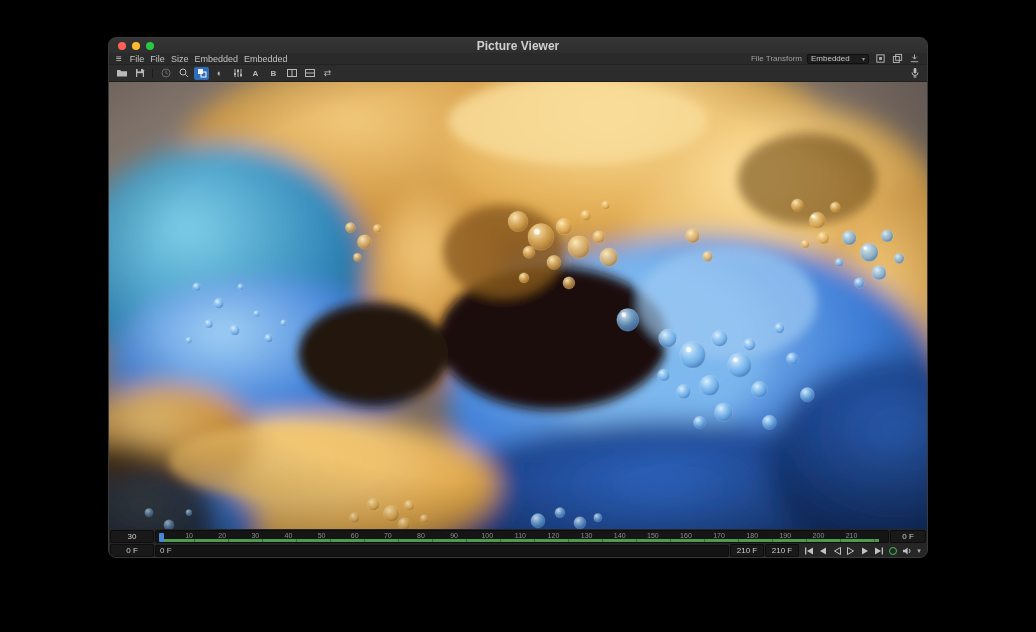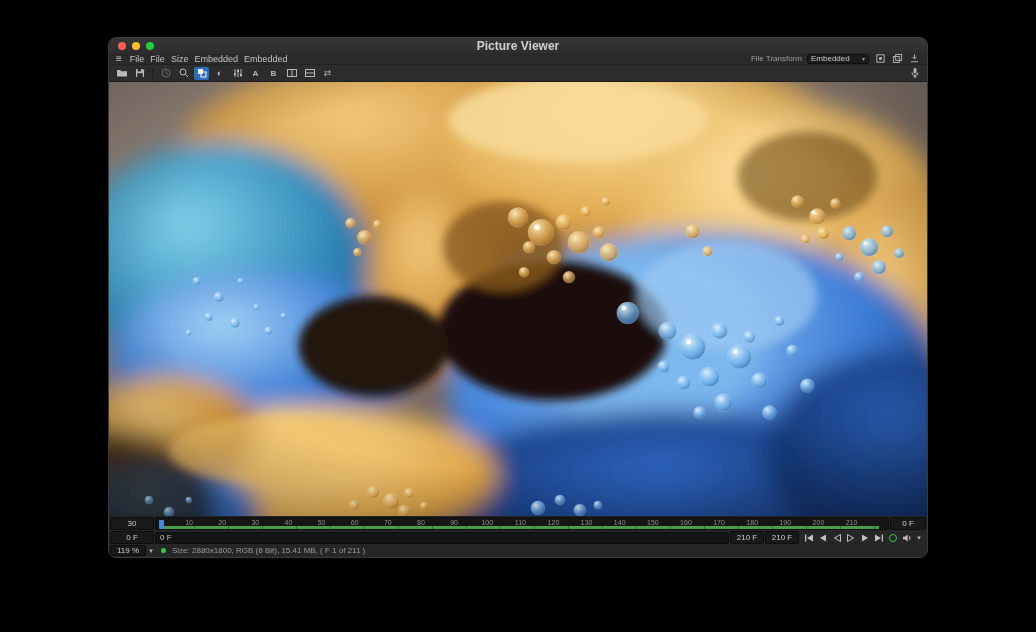--- a/index.html
+++ b/index.html
@@ -449,21 +449,15 @@
         <span class="tpi">
           <svg width="10" height="10" viewBox="0 0 10 10">
               <path d="M1 3.8h2L5.6 1.6v6.8L3 6.2H1z" fill="#c2c2c2"></path>
               <path d="M7 3a2.6 2.6 0 010 4" fill="none" stroke="#c2c2c2"></path>
             </svg>
         </span>
         <span class="chev">▾</span>
       </div>
     </div>
 
-    <div class="row status-row">
-      <div class="field w36">119 %</div>
-      <span class="chev">▾</span>
-      <span class="status-dot"></span>
-      <div class="status-text">Size: 2880x1800, RGB (8 Bit), 15.41 MB,  ( F 1 of 211 )</div>
-    </div>
 
   </div>
 </div>
 
 </body></html>

